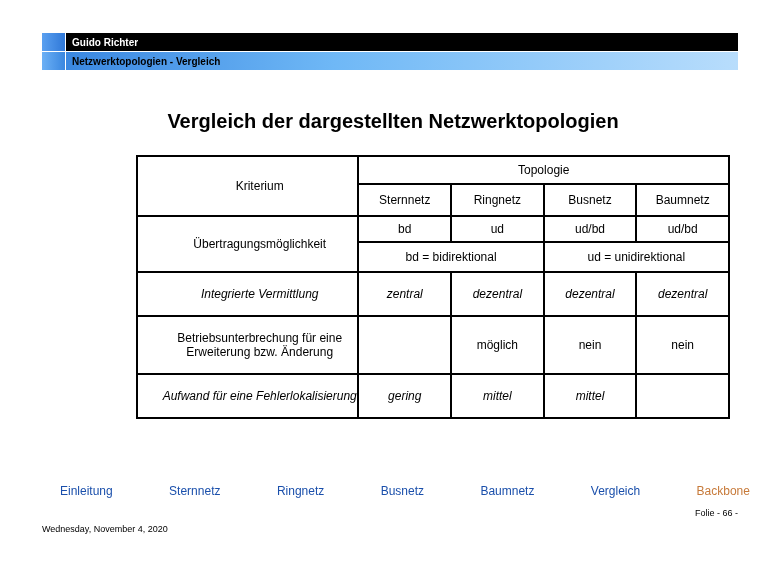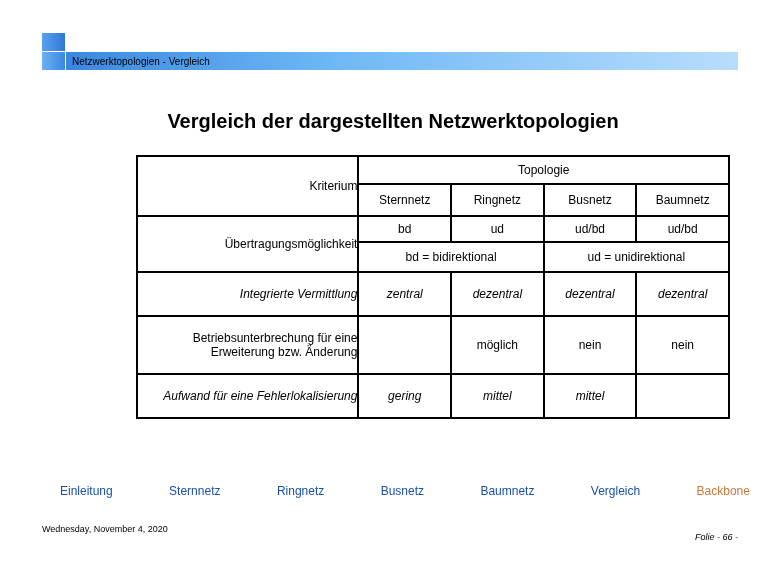--- a/index.html
+++ b/index.html
@@ -64,21 +64,21 @@
   }
   .subtitle-bar-right {
     position: absolute;
     left: 66px;
     top: 0;
     right: 42px;
     height: 18px;
     background: linear-gradient(to right, #3a87e0, #6fb8f6 40%, #b8ddfc);
     color: #000;
     font-size: 10px;
-    font-weight: normal;
+    font-weight: bold;
     display: flex;
     align-items: center;
     padding-left: 6px;
   }
   .slide-title {
     position: absolute;
     top: 110px;
     left: 0;
     right: 0;
     text-align: center;
@@ -97,21 +97,21 @@
   }
   .comparison-table td, .comparison-table th {
     border: 2px solid #000;
     padding: 0;
     font-weight: normal;
     text-align: center;
     vertical-align: middle;
   }
   .comparison-table .criterion-col {
     width: 222px;
-    text-align: right;
+    text-align: center;
     padding-left: 24px;
   }
   .comparison-table .topo-col {
     width: 93px;
   }
   .thead-top {
     height: 28px;
   }
   .thead-sub {
     height: 32px;
@@ -136,34 +136,34 @@
   .footer-date {
     position: absolute;
     left: 42px;
     top: 524px;
     font-size: 9px;
     color: #000;
   }
   .footer-page {
     position: absolute;
     right: 42px;
-    top: 532px;
+    top: 508px;
     font-size: 9px;
     color: #000;
-    font-style: italic;
   }
 </style>
 </head>
 <body>
 
 <div class="slide">
 
   <div class="header-strip">
     <div class="author-bar">
       <div class="author-bar-left"></div>
+      <div class="author-bar-right">Guido Richter</div>
     </div>
     <div class="subtitle-bar">
       <div class="subtitle-bar-left"></div>
       <div class="subtitle-bar-right">Netzwerktopologien  - Vergleich</div>
     </div>
   </div>
 
   <div class="slide-title">Vergleich der dargestellten Netzwerktopologien</div>
 
   <table class="comparison-table">

